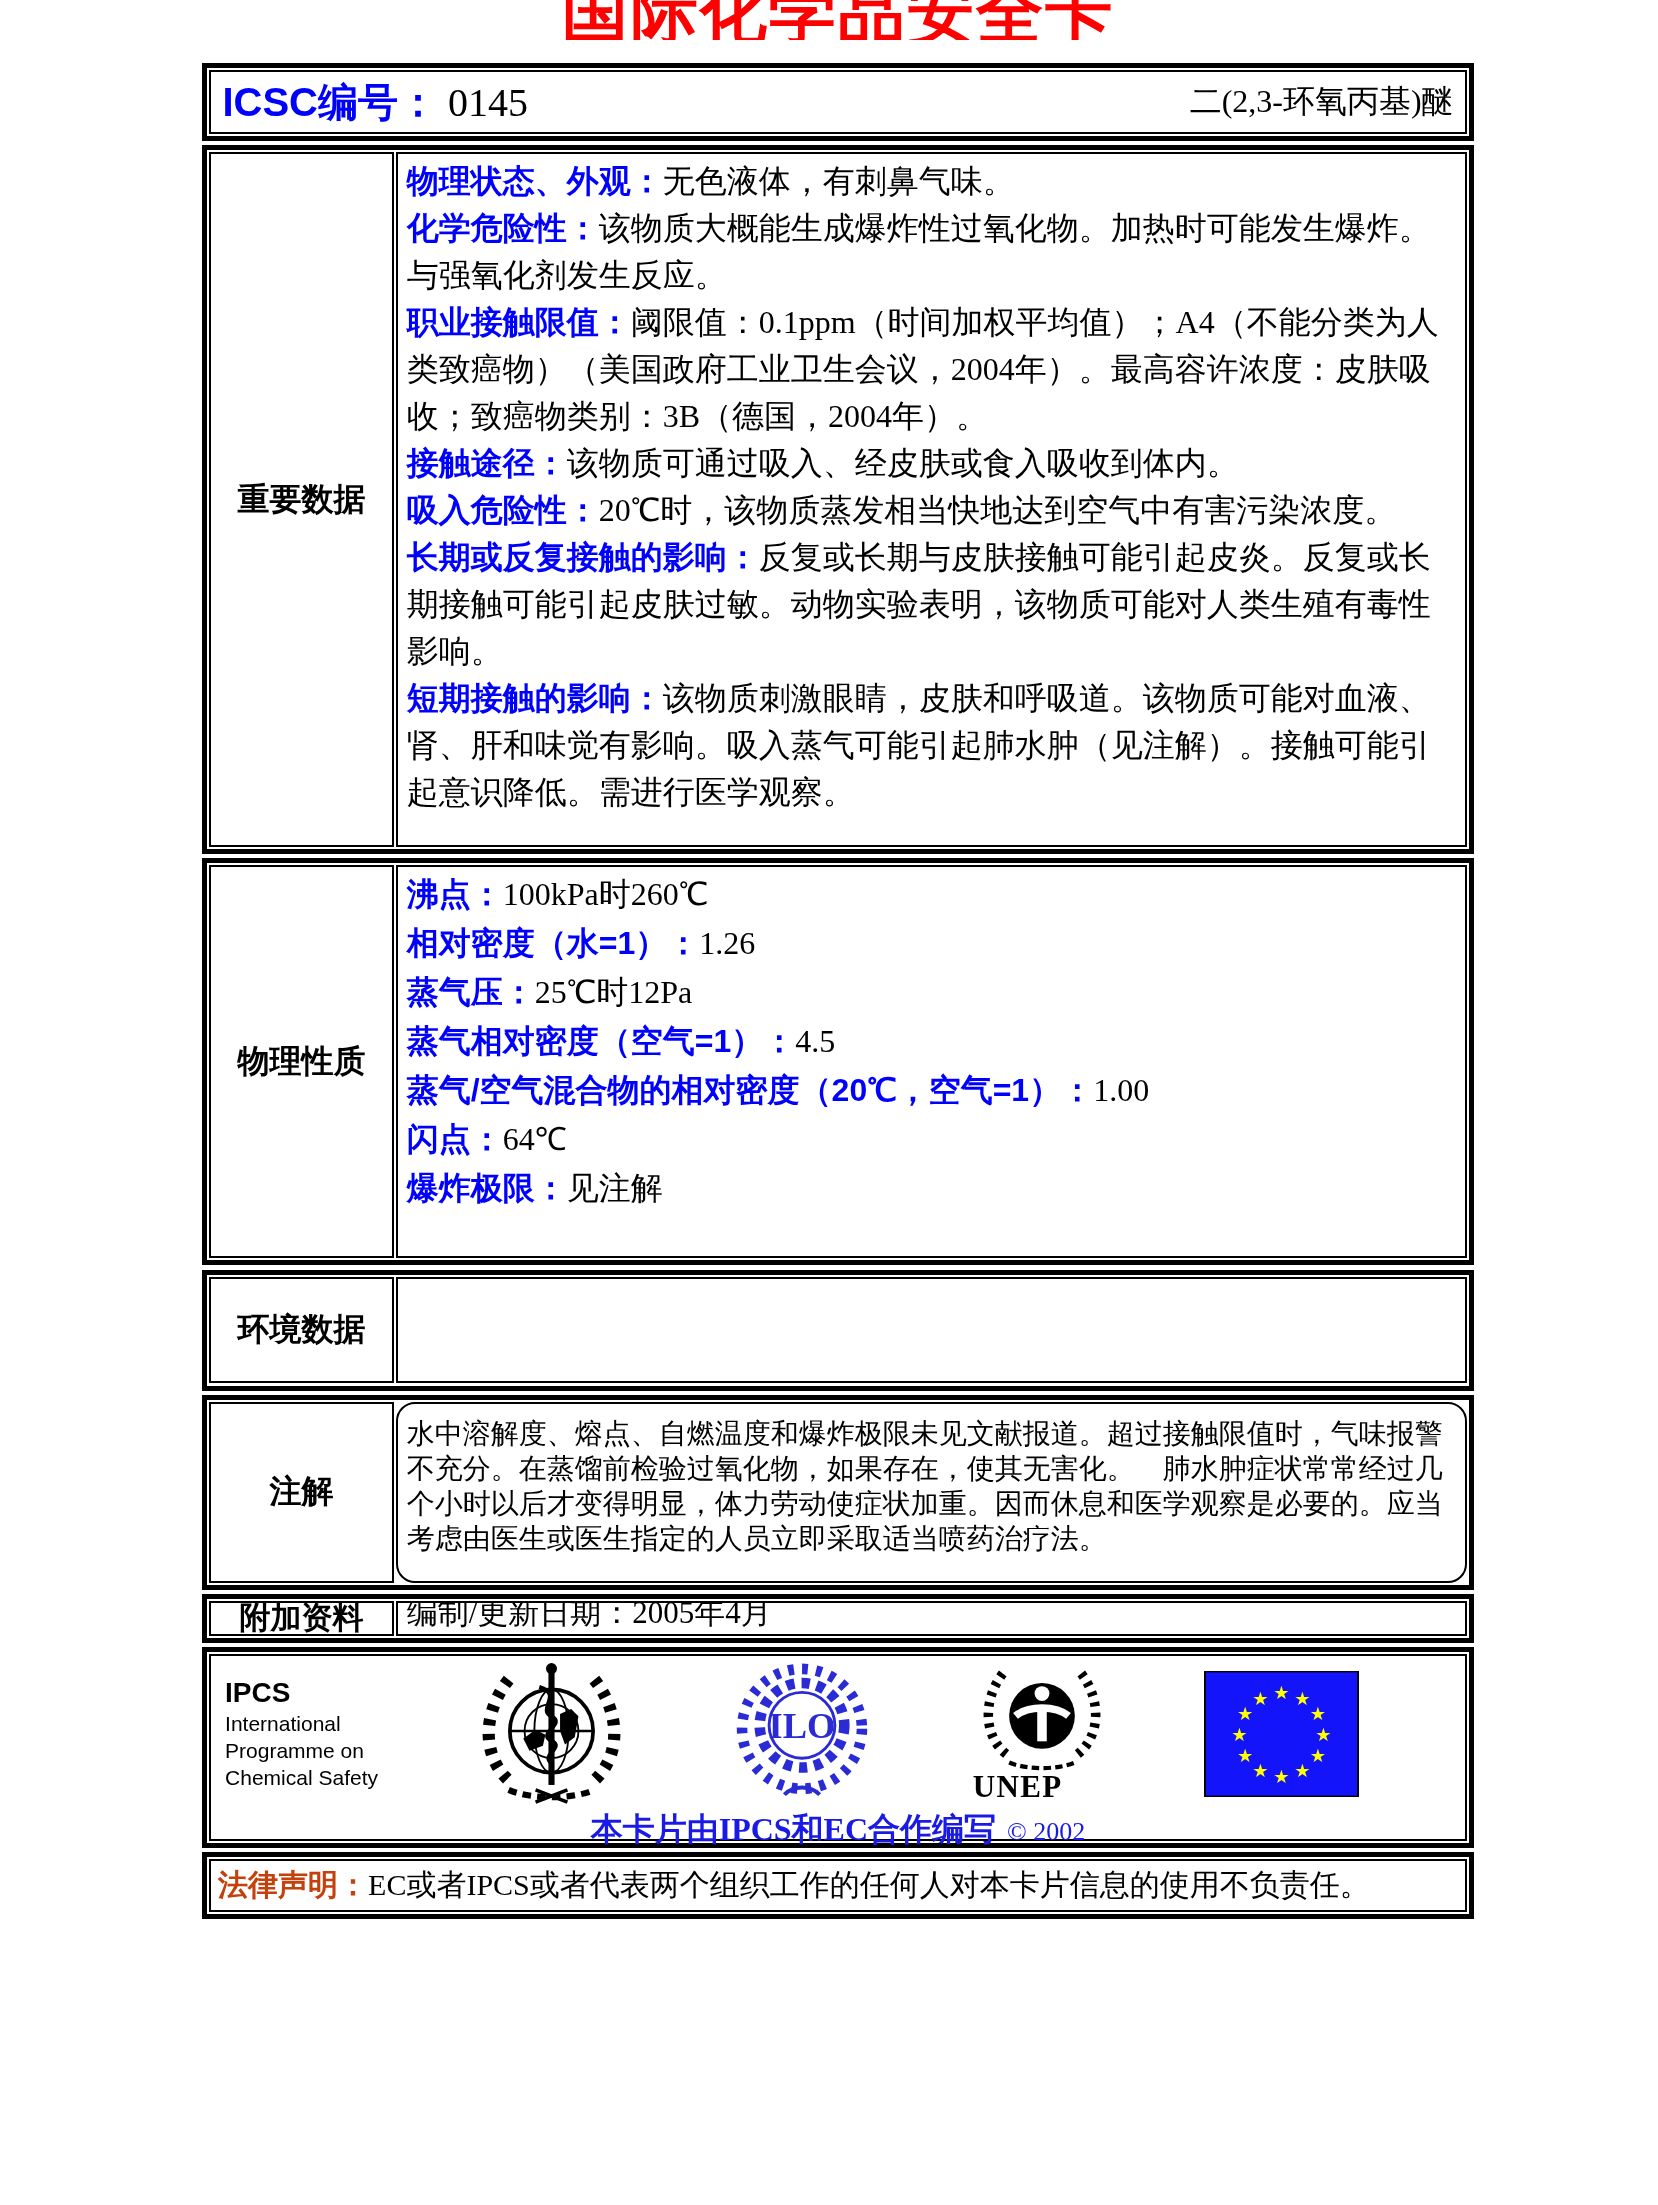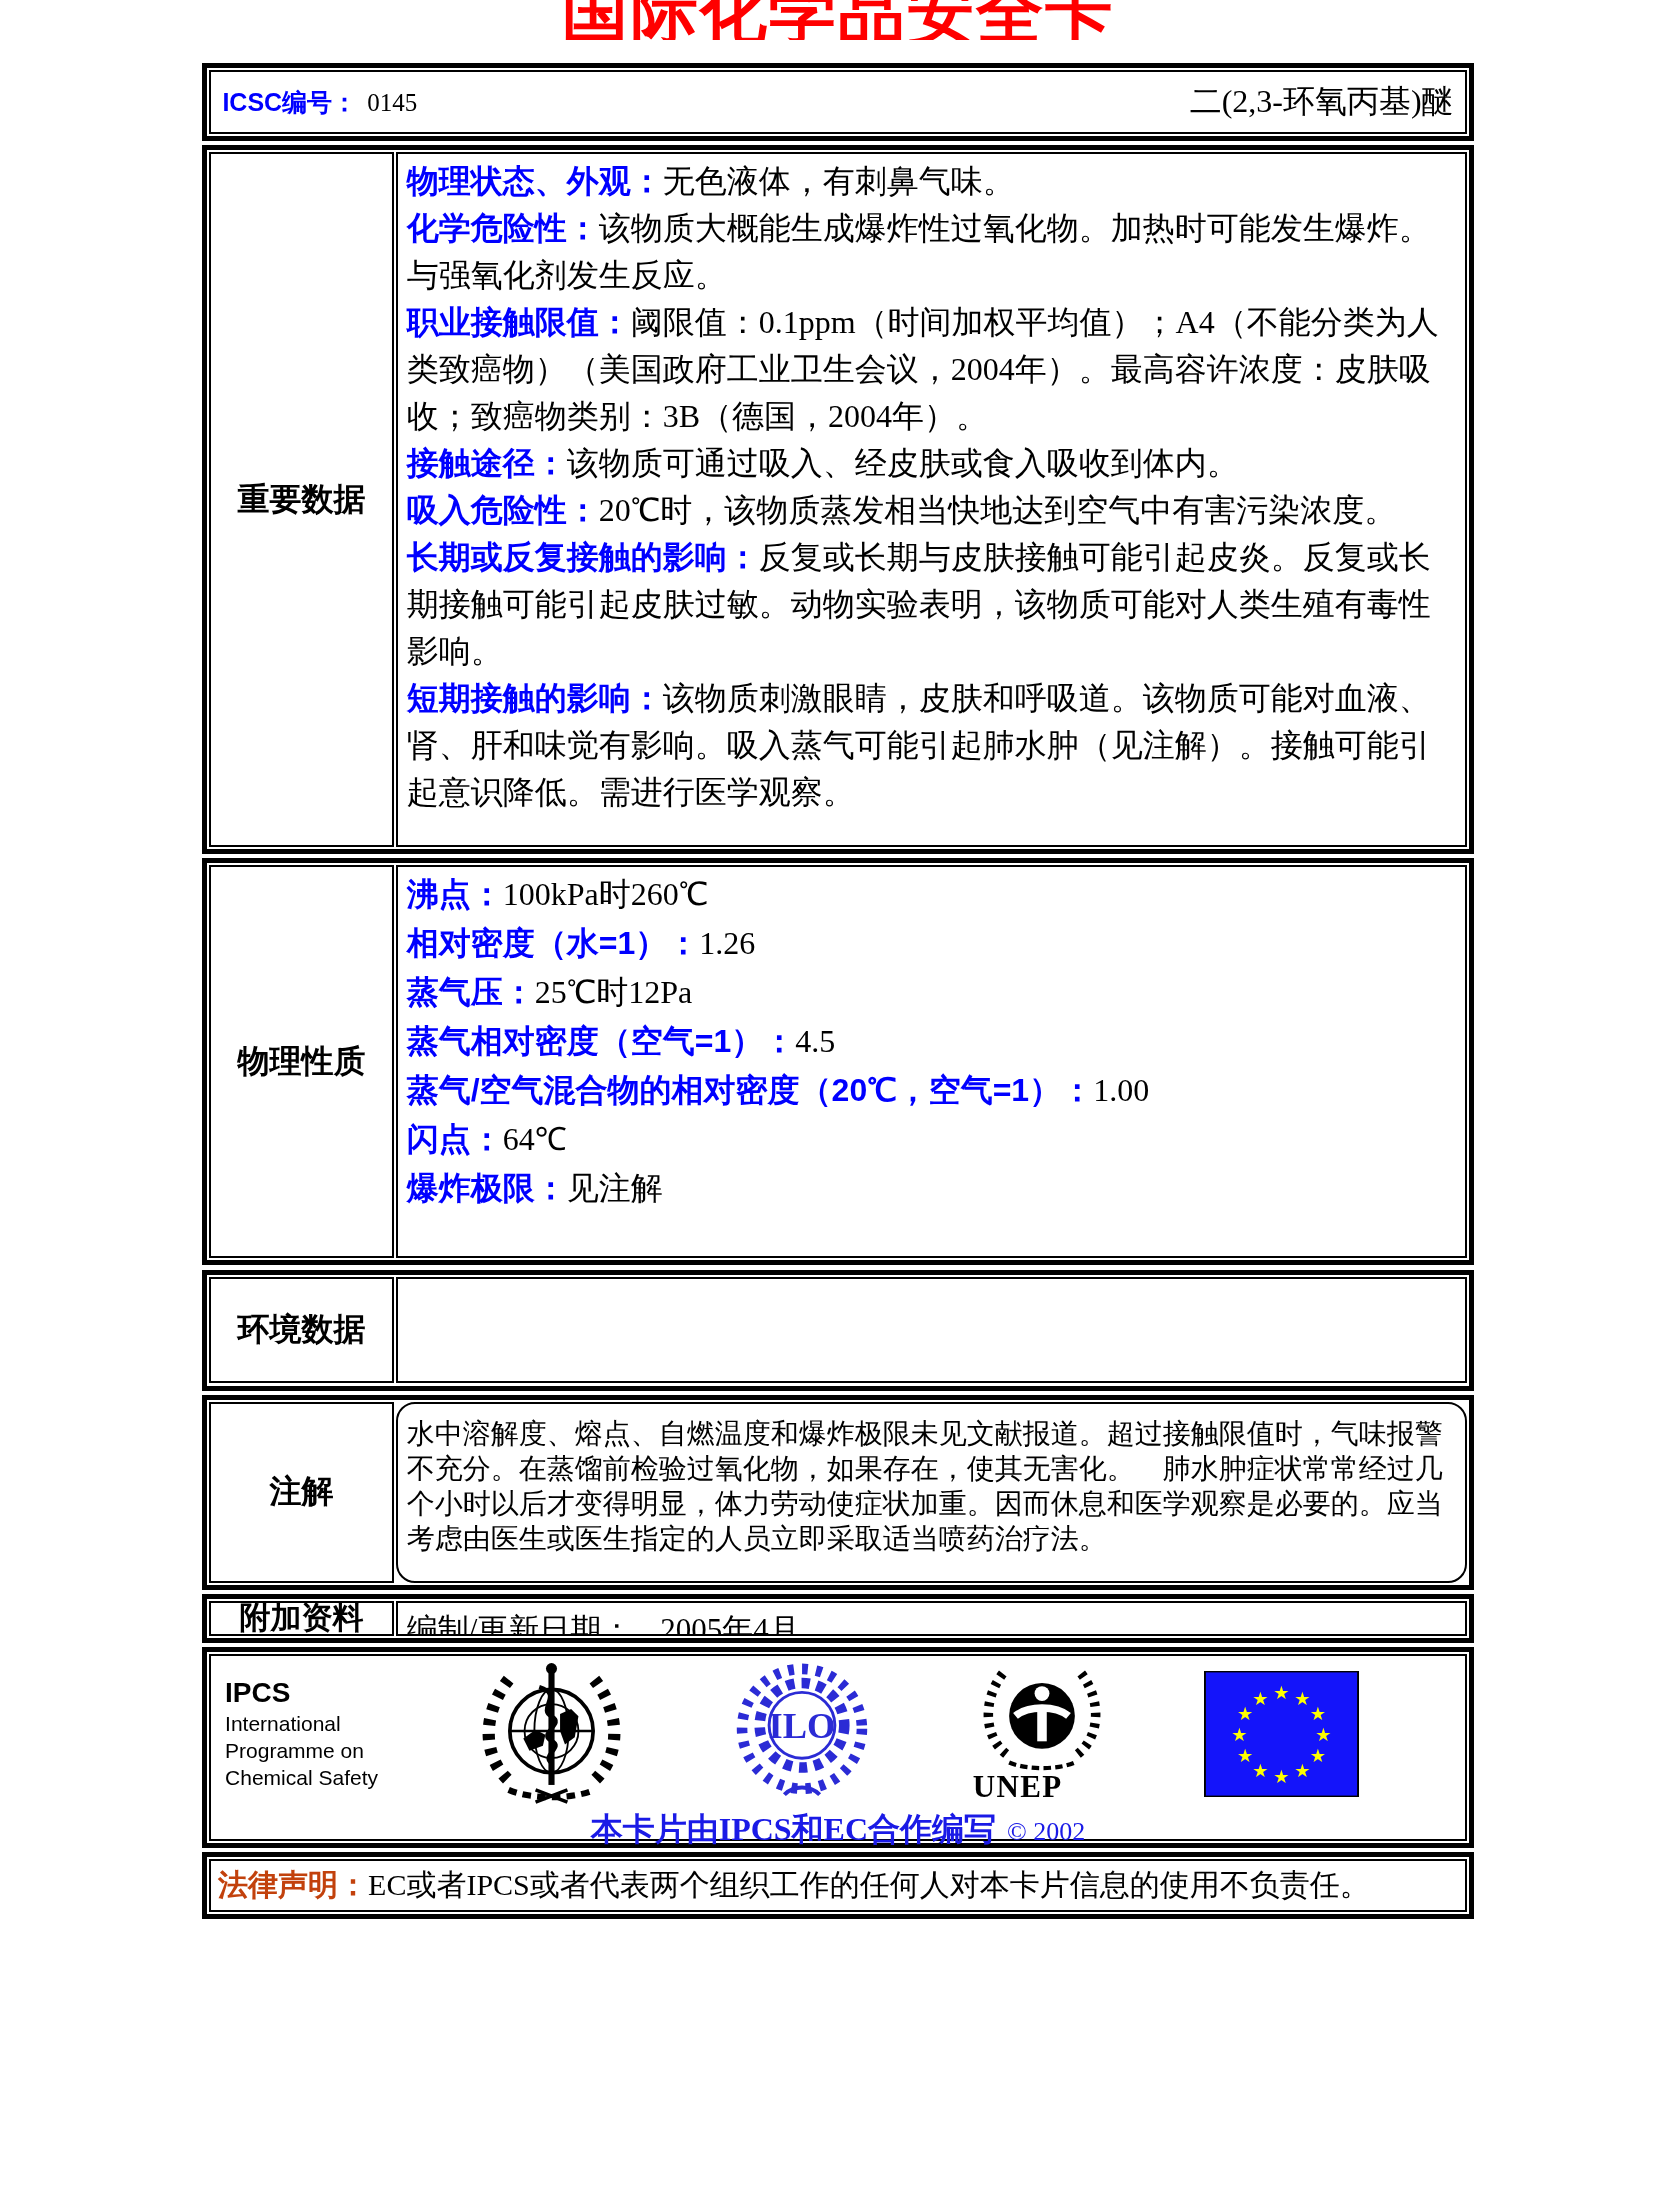--- a/index.html
+++ b/index.html
@@ -22,34 +22,34 @@
   .label-cell {
     flex:0 0 185px; display:flex; align-items:center; justify-content:center;
     font-family:"Liberation Sans", sans-serif; font-weight:bold; font-size:32px; color:#000000;
     text-align:center;
   }
   .body-cell { flex:1 1 auto; padding:5.6px 8.5px; overflow:hidden; }
 
   .sec-header { height:78px; }
   .sec-header .hdr-cell { flex:1; display:flex; align-items:center; justify-content:space-between; padding:0 11.3px; }
   .blab { color:#0000FF; font-family:"Liberation Sans", sans-serif; font-weight:bold; }
-  .hdr-left { font-size:25px; }
+  .hdr-left { font-size:40px; }
   .hdr-num { color:#000; font-family:"Liberation Serif", serif; font-weight:normal; margin-left:10px; }
   .hdr-name { font-size:32px; color:#000; }
 
   .sec-important { height:709px; }
   .sec-important .body-cell { font-size:32px; line-height:47px; padding-top:4.2px; }
   .sec-physical { height:407px; }
   .sec-physical .body-cell { font-size:32px; line-height:49px; padding-top:2.8px; }
   .sec-environment { height:121px; }
   .sec-notes { height:195px; }
   .sec-notes .body-cell { font-size:28px; line-height:35px; padding-top:12px;border-radius:19px; }
   .sec-additional { height:49px; }
   .sec-additional .label-cell { font-size:31px; }
-  .sec-additional .body-cell { font-size:31px; line-height:31px; padding-top:11px; display:flex; align-items:flex-start;gap:28px; }
+  .sec-additional .body-cell { font-size:31px; line-height:31px; padding-top:3px; display:flex; align-items:flex-end; }
 
   .para { margin:0; }
   .para .blab { font-size:32px; }
 
   .sec-logos { height:201px; }
   .logos-cell { flex:1; display:flex; flex-direction:column; justify-content:flex-start; padding:4.2px 7px 0 7px; }
   .logo-row { display:flex; align-items:center; justify-content:space-between; padding:0 99px 0 7px; height:150px; }
   .ipcs-block { font-family:"Liberation Sans", sans-serif; color:#000; }
   .ipcs-acronym { font-weight:bold; font-size:28px; line-height:34px; }
   .ipcs-line { font-size:21px; line-height:27px; }

